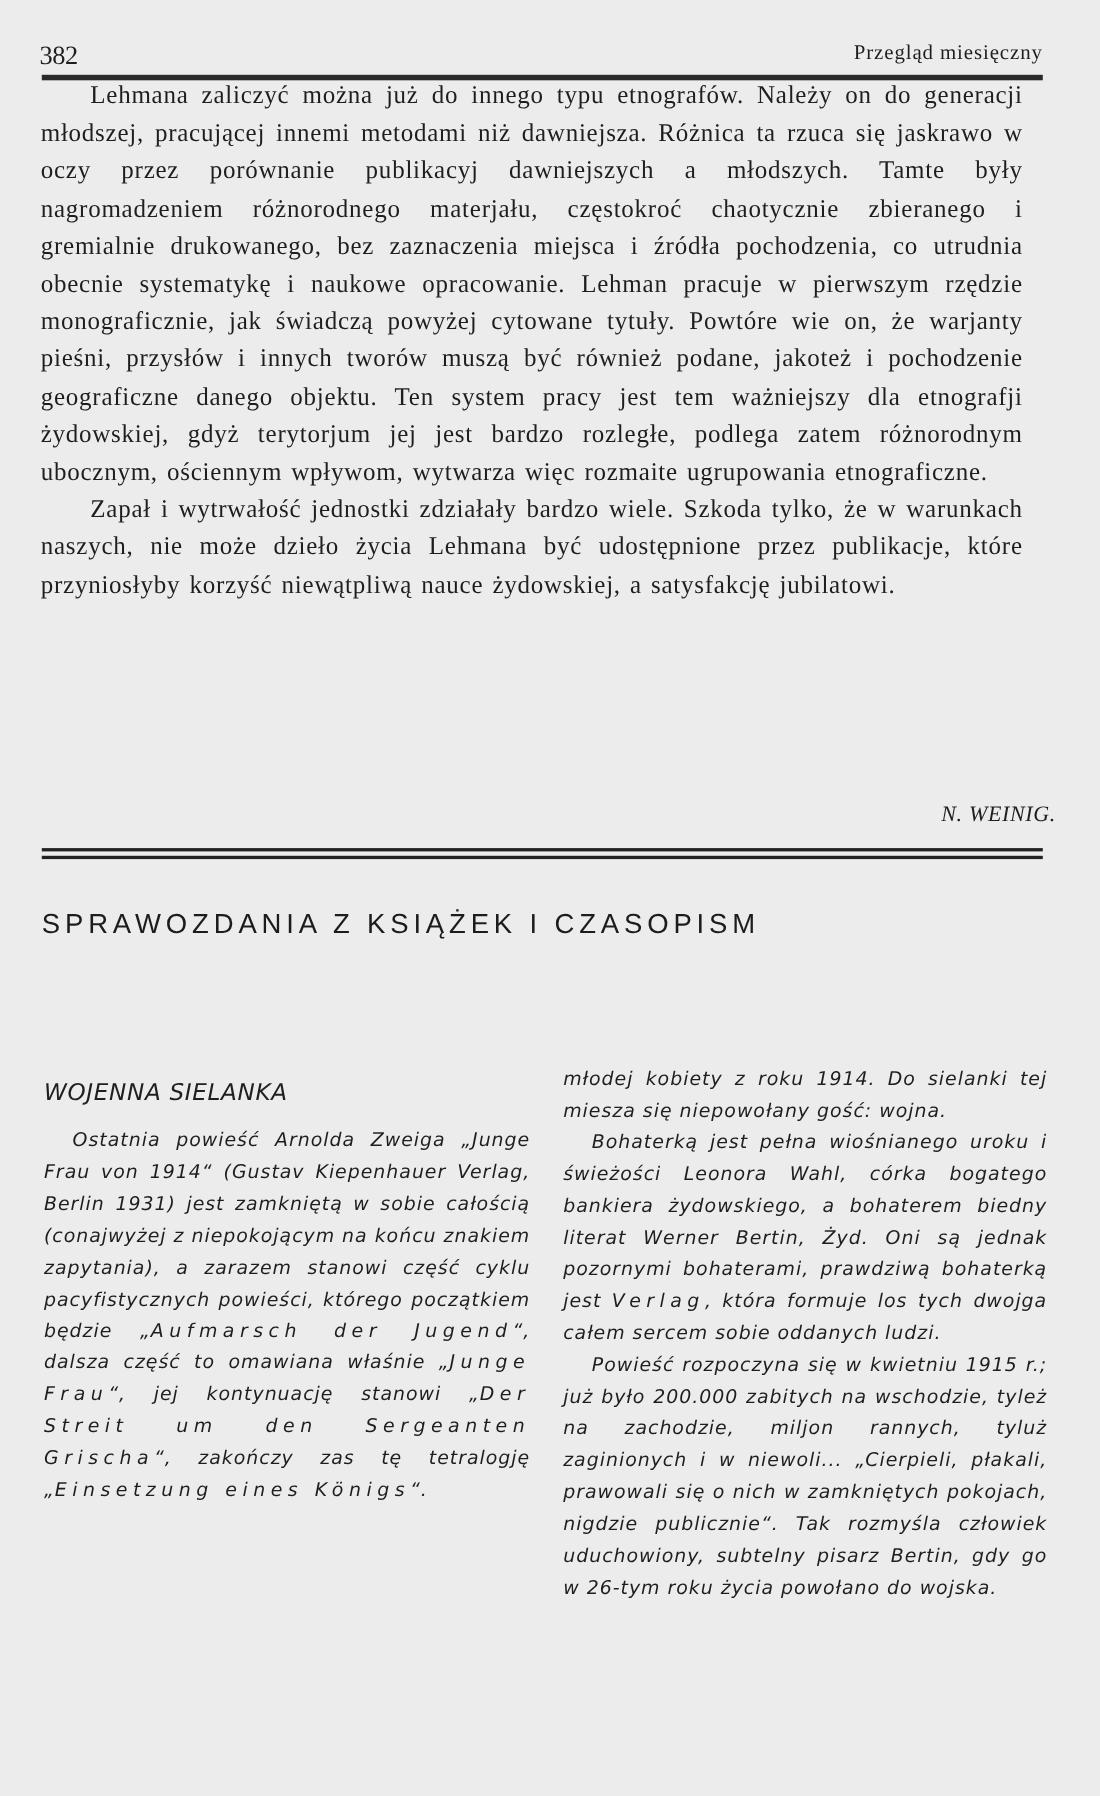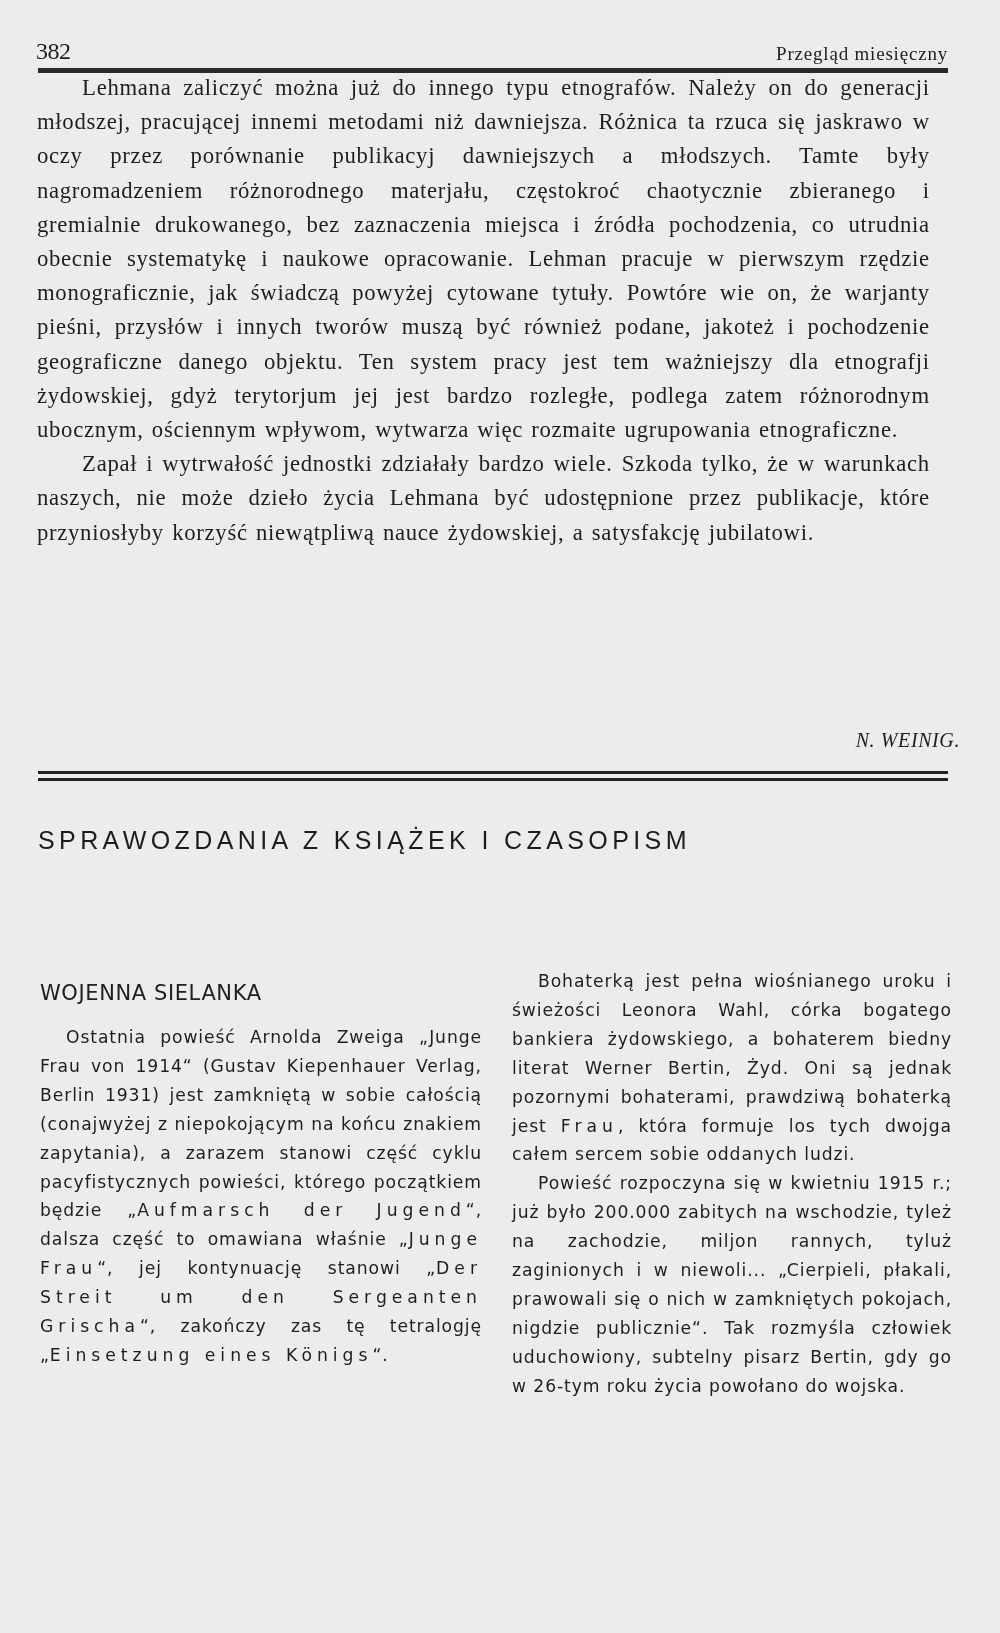--- a/index.html
+++ b/index.html
@@ -5,21 +5,21 @@
   html, body { margin: 0; padding: 0; }
   body {
     width: 1000px; height: 1633px;
     background: #ececec;
     color: #1e1e1e;
     position: relative;
     overflow: hidden;
   }
   .page-header {
     position: absolute; left: 36px; right: 52px; top: 38px;
-    display: flex; justify-content: space-between; align-items: flex-end;
+    display: flex; justify-content: space-between; align-items: flex-start;
     font-family: "Liberation Serif", serif;
   }
   .page-number { font-size: 24px; letter-spacing: -0.5px; }
   .running-title { font-size: 19px; letter-spacing: 0.8px; margin-left: 44px; }
   .header-rule {
     position: absolute; left: 38px; right: 52px; top: 68px;
     height: 5px; background: #2a2a2a;
   }
   .main-body {
     position: absolute; left: 37px; width: 911px; top: 70px;
@@ -45,20 +45,21 @@
     font-family: "Liberation Sans", sans-serif;
     font-size: 25px; letter-spacing: 4.4px; white-space: nowrap;
     color: #1c1c1c;
   }
   .col {
     position: absolute; top: 1003px;
     font-family: "DejaVu Sans", sans-serif;
     font-size: 17.2px; line-height: 28.9px;
     text-align: justify; letter-spacing: 0.9px;
     color: #1e1e1e;
+    font-style: italic;
   }
   .col p { margin: 0; text-indent: 26px; }
   .col-left { left: 40px; width: 442px; }
   .col-right { left: 512px; width: 440px; top: 967px; }
   .article-title {
     font-family: "DejaVu Sans", sans-serif;
     font-size: 21px; line-height: 40px; letter-spacing: 0.6px;
     margin: -30px 0 10px 0; color: #202020;
   }
   .article-title div { text-indent: 0; }
@@ -87,15 +88,16 @@
 <div class="section-title">SPRAWOZDANIA Z KSIĄŻEK I CZASOPISM</div>
 
 <div class="col col-left">
   <div class="article-title">
     <div>WOJENNA SIELANKA</div>
   </div>
   <p><span>Ostatnia powieść Arnolda Zweiga „Junge Frau von 1914“ (Gustav Kiepenhauer Verlag, Berlin 1931) jest zamkniętą w sobie całością (conajwyżej z niepokojącym na końcu znakiem zapytania), a zarazem stanowi część cyklu pacyfistycznych powieści, którego początkiem będzie „</span><span class="sp">Aufmarsch der Jugend</span><span>“, dalsza część to omawiana właśnie „</span><span class="sp">Junge Frau</span><span>“, jej kontynuację stanowi „</span><span class="sp">Der Streit um den Sergeanten Grischa</span><span>“, zakończy zas tę tetralogję „</span><span class="sp">Einsetzung eines Königs</span><span>“.</span></p>
 </div>
 
 <div class="col col-right">
-  <p><span>Bohaterką jest pełna wiośnianego uroku i świeżości Leonora Wahl, córka bogatego bankiera żydowskiego, a bohaterem biedny literat Werner Bertin, Żyd. Oni są jednak pozornymi bohaterami, prawdziwą bohaterką jest </span><span class="sp">Frau</span><span>, która formuje los tych dwojga całem sercem sobie oddanych ludzi.</span></p>
+  <p style="text-indent:0">młodej kobiety z roku 1914. Do sielanki tej miesza się niepowołany gość: wojna.</p>
+  <p><span>Bohaterką jest pełna wiośnianego uroku i świeżości Leonora Wahl, córka bogatego bankiera żydowskiego, a bohaterem biedny literat Werner Bertin, Żyd. Oni są jednak pozornymi bohaterami, prawdziwą bohaterką jest </span><span class="sp">Verlag</span><span>, która formuje los tych dwojga całem sercem sobie oddanych ludzi.</span></p>
   <p>Powieść rozpoczyna się w kwietniu 1915 r.; już było 200.000 zabitych na wschodzie, tyleż na zachodzie, miljon rannych, tyluż zaginionych i w niewoli... „Cierpieli, płakali, prawowali się o nich w zamkniętych pokojach, nigdzie publicznie“. Tak rozmyśla człowiek uduchowiony, subtelny pisarz Bertin, gdy go w 26-tym roku życia powołano do wojska.</p>
 </div>
 
 </body></html>

